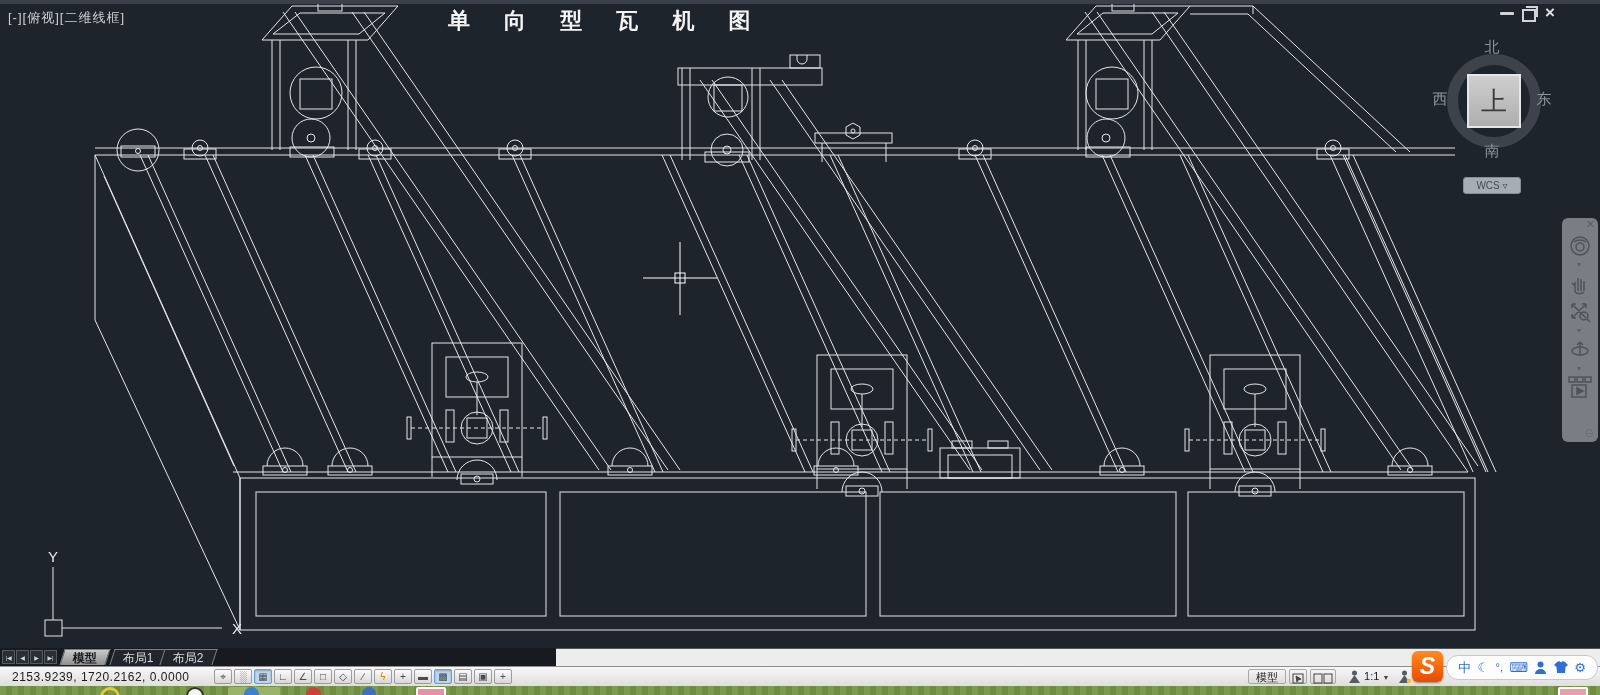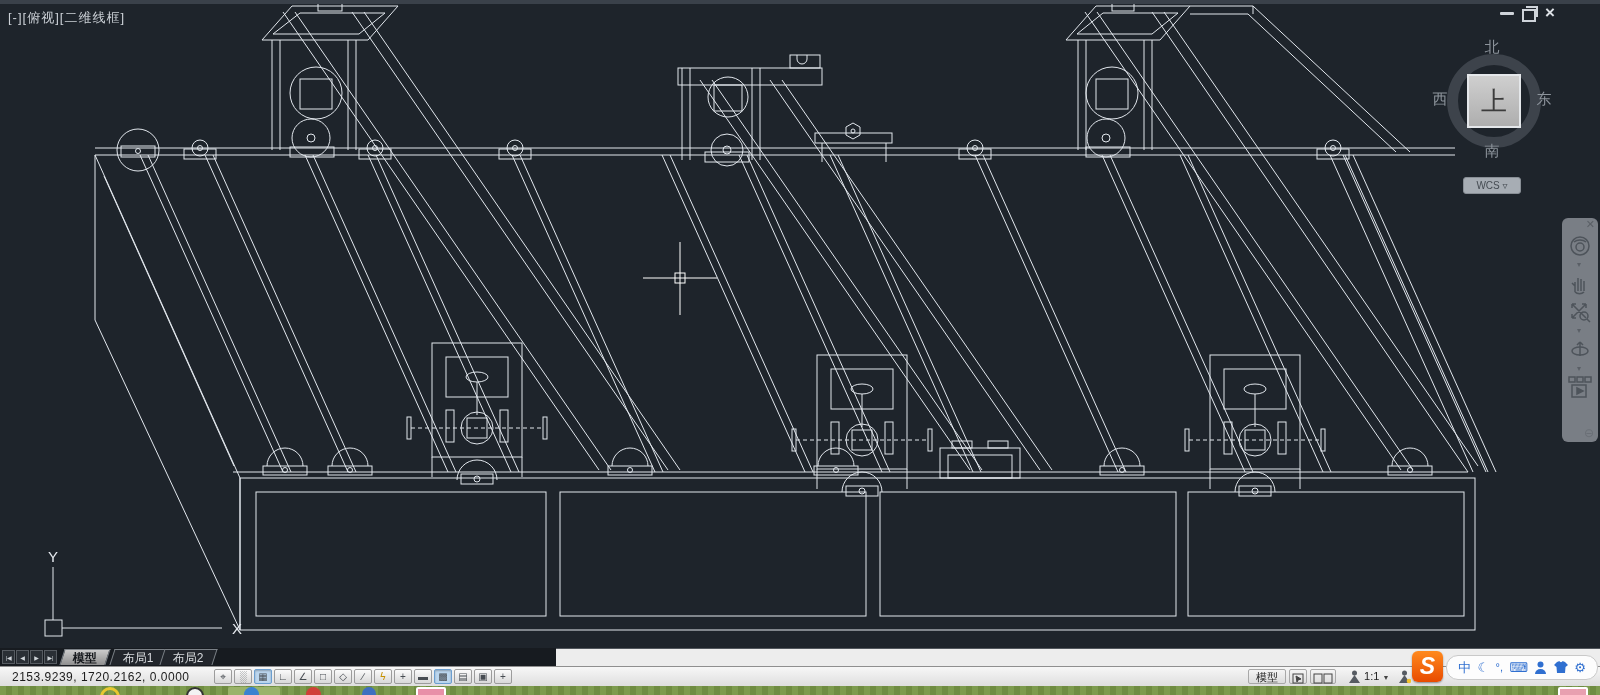--- a/index.html
+++ b/index.html
@@ -215,20 +215,21 @@
         <path d="M53,567 V620 M62,628 H222"></path>
         <rect x="45" y="620" width="17" height="16"></rect>
         <text x="53" y="562" text-anchor="middle" font-size="15" fill="#e6eaef" stroke="none">Y</text>
         <text x="237" y="634" text-anchor="middle" font-size="15" fill="#e6eaef" stroke="none">X</text>
       </g>
     </g>
   </svg>
 
   <div class="abs" id="topedge"></div>
   <div class="abs" id="viewport-label">[-][俯视][二维线框]</div>
+  <div class="abs" id="draw-title">单 向 型 瓦 机 图</div>
 
   <div class="abs" id="btn-min"></div>
   <div class="abs" id="btn-restore"></div>
   <div class="abs winbtn" id="btn-close">×</div>
 
   <div class="abs" id="viewcube">
     <div id="vc-ring"></div>
     <div class="vc-label" style="left:44px;top:2px;">北</div>
     <div class="vc-label" style="left:-8px;top:54px;">西</div>
     <div class="vc-label" style="left:96px;top:54px;">东</div>

